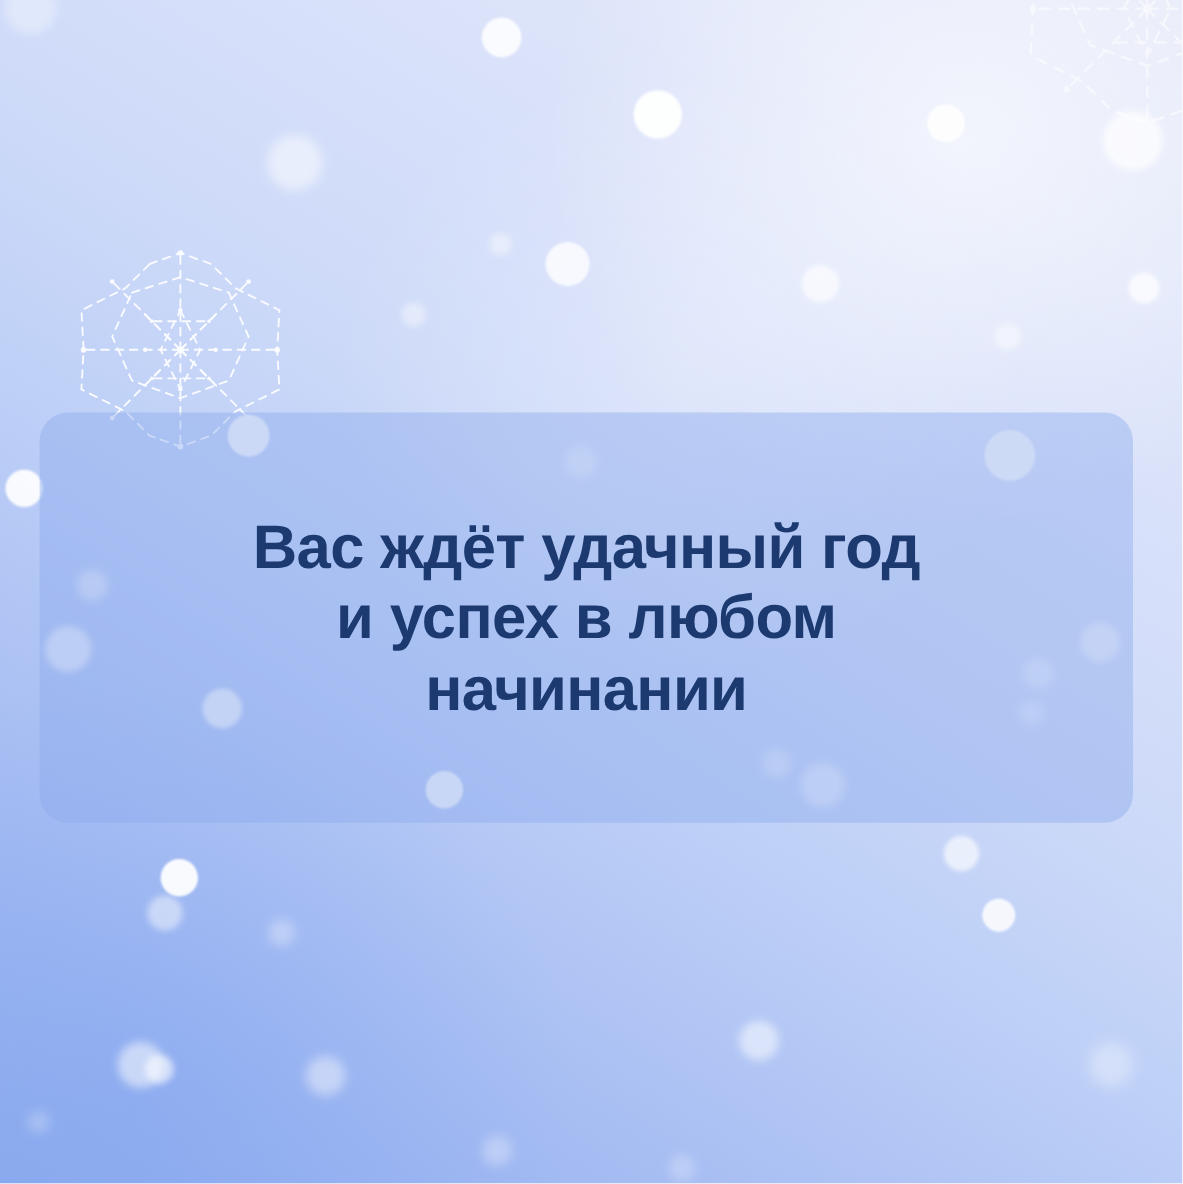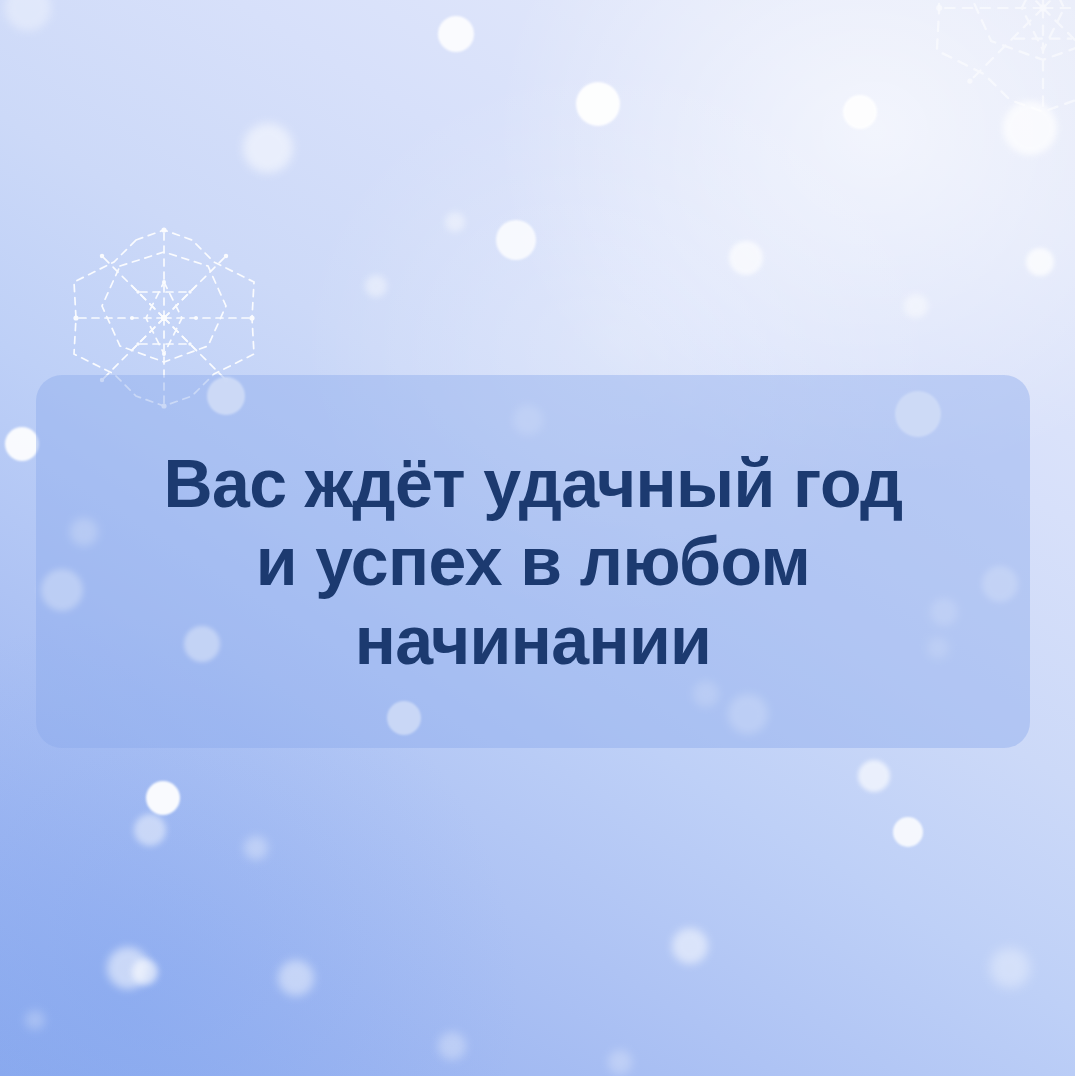--- a/index.html
+++ b/index.html
@@ -76,21 +76,21 @@
     box-sizing: border-box;
     display: flex;
     align-items: center;
     justify-content: center;
   }
   #headline-text {
     margin: 16px;
     width: 100%;
     text-align: center;
     color: #1c3a70;
-    font-size: 68px;
+    font-size: 56px;
     line-height: 1.15;
     font-weight: 700;
     letter-spacing: -0.6px;
     padding: 0 42px;
     box-sizing: border-box;
     white-space: pre-line;
   }
 </style>
 </head>
 <body>

